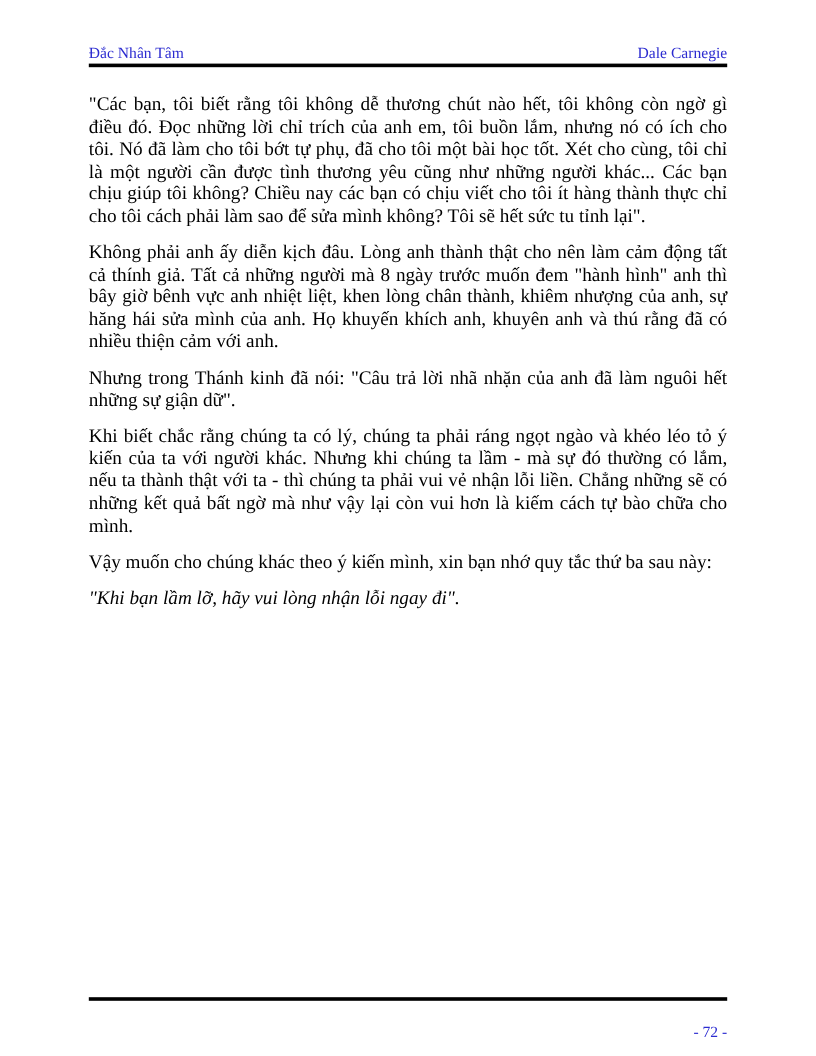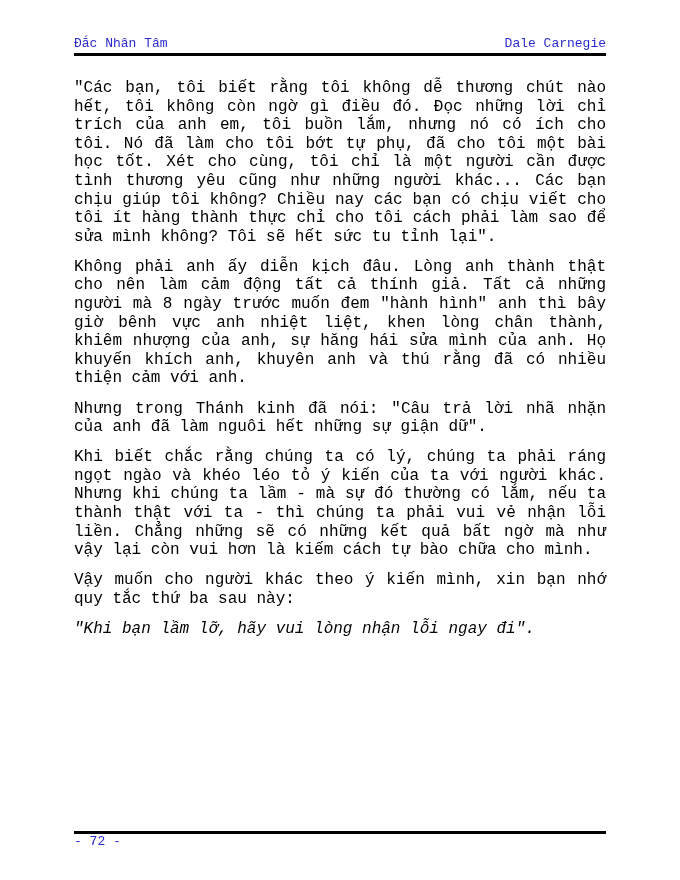--- a/index.html
+++ b/index.html
@@ -5,21 +5,21 @@
   html, body {
     margin: 0;
     padding: 0;
     background: #ffffff;
   }
   .page {
     position: relative;
     width: 680px;
     height: 880px;
     background: #ffffff;
-    font-family: Liberation Mono, monospace;
+    font-family: Liberation Serif, serif;
     color: #000000;
     overflow: hidden;
     box-sizing: border-box;
   }
   .content {
     position: absolute;
     left: 74px;
     right: 74px;
     top: 36px;
   }
@@ -52,43 +52,43 @@
     position: absolute;
     left: 74px;
     right: 74px;
     top: 831px;
   }
   .footer-rule {
     height: 0;
     border-top: 3px solid #000000;
   }
   .page-number {
-    text-align: left;
+    text-align: right;
     font-size: 13px;
     line-height: 16px;
-    padding-top: 0;
+    padding-top: 18px;
     color: #2b2bd0;
   }
 </style>
 </head>
 <body>
 
 <div class="page">
   <div class="content">
     <div class="page-header">
       <span>Đắc Nhân Tâm</span>
       <span>Dale Carnegie</span>
     </div>
     <div class="header-rule"></div>
     <div class="doc-body">
         <p>"Các bạn, tôi biết rằng tôi không dễ thương chút nào hết, tôi không còn ngờ gì điều đó. Đọc những lời chỉ trích của anh em, tôi buồn lắm, nhưng nó có ích cho tôi. Nó đã làm cho tôi bớt tự phụ, đã cho tôi một bài học tốt. Xét cho cùng, tôi chỉ là một người cần được tình thương yêu cũng như những người khác... Các bạn chịu giúp tôi không? Chiều nay các bạn có chịu viết cho tôi ít hàng thành thực chỉ cho tôi cách phải làm sao để sửa mình không? Tôi sẽ hết sức tu tỉnh lại".</p>
         <p>Không phải anh ấy diễn kịch đâu. Lòng anh thành thật cho nên làm cảm động tất cả thính giả. Tất cả những người mà 8 ngày trước muốn đem "hành hình" anh thì bây giờ bênh vực anh nhiệt liệt, khen lòng chân thành, khiêm nhượng của anh, sự hăng hái sửa mình của anh. Họ khuyến khích anh, khuyên anh và thú rằng đã có nhiều thiện cảm với anh.</p>
         <p>Nhưng trong Thánh kinh đã nói: "Câu trả lời nhã nhặn của anh đã làm nguôi hết những sự giận dữ".</p>
         <p>Khi biết chắc rằng chúng ta có lý, chúng ta phải ráng ngọt ngào và khéo léo tỏ ý kiến của ta với người khác. Nhưng khi chúng ta lầm - mà sự đó thường có lắm, nếu ta thành thật với ta - thì chúng ta phải vui vẻ nhận lỗi liền. Chẳng những sẽ có những kết quả bất ngờ mà như vậy lại còn vui hơn là kiếm cách tự bào chữa cho mình.</p>
-        <p>Vậy muốn cho người khác theo ý kiến mình, xin bạn nhớ quy tắc thứ ba sau này:</p>
+        <p>Vậy muốn cho chúng khác theo ý kiến mình, xin bạn nhớ quy tắc thứ ba sau này:</p>
         <p class="italic">"Khi bạn lầm lỡ, hãy vui lòng nhận lỗi ngay đi".</p>
       </div>
   </div>
   <div class="page-footer">
     <div class="footer-rule"></div>
     <div class="page-number">- 72 -</div>
   </div>
 </div>
 
 </body></html>

